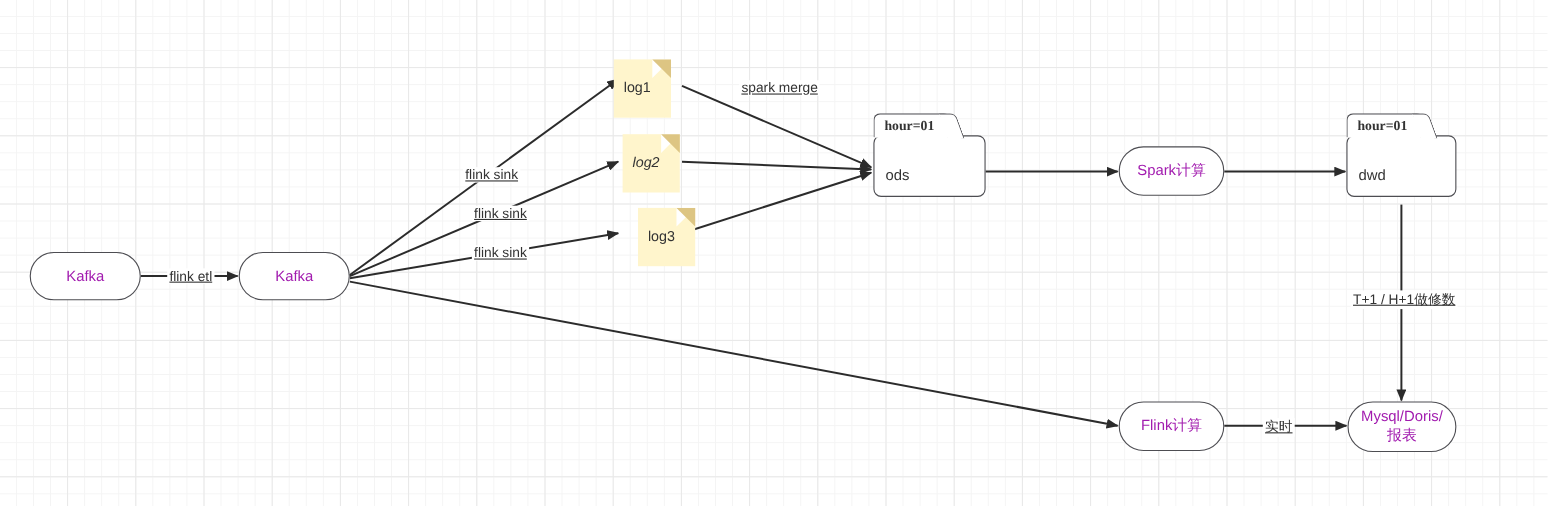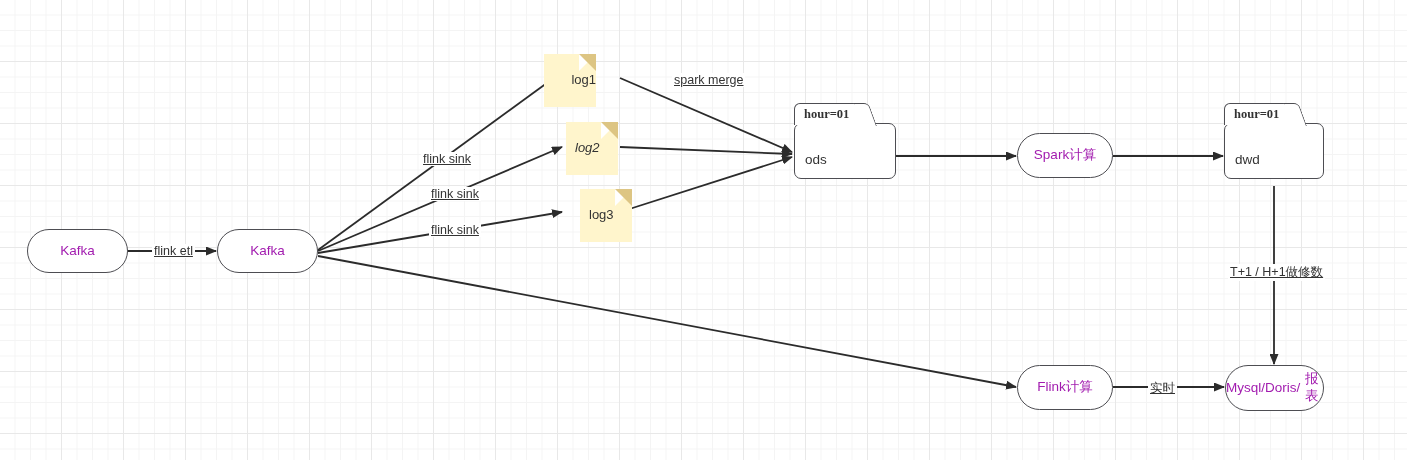--- a/index.html
+++ b/index.html
@@ -179,21 +179,21 @@
   </svg>
 
   <div class="node rounded" style="left:27px; top:229px; width:101px; height:44px;">
     <span>Kafka</span>
   </div>
 
   <div class="node rounded" style="left:217px; top:229px; width:101px; height:44px;">
     <span>Kafka</span>
   </div>
 
-  <div class="node logdoc" style="left:544px; top:54px; width:52px; height:53px;justify-content:flex-end;">
+  <div class="node logdoc" style="left:558px; top:54px; width:52px; height:53px;">
     <span class="foldmask"></span>
     <span class="fold"></span>
     <span>log1</span>
   </div>
 
   <div class="node logdoc" style="left:566px; top:122px; width:52px; height:53px;font-style:italic;">
     <span class="foldmask"></span>
     <span class="fold"></span>
     <span>log2</span>
   </div>
@@ -225,21 +225,21 @@
     <div class="tabslant" style="left:68px;"></div>
     <div class="body" style="width:100px; height:56px;"></div>
     <div class="tabjoin" style="width:66px;"></div>
     <div class="bodytext" style="top:49px;">dwd</div>
   </div>
 
   <div class="node rounded" style="left:1017px; top:365px; width:96px; height:45px;">
     <span>Flink计算</span>
   </div>
 
-  <div class="node rounded" style="left:1225px; top:365px; width:99px; height:46px; flex-direction:row;">
+  <div class="node rounded" style="left:1225px; top:365px; width:99px; height:46px; flex-direction:column;">
     <span>Mysql/Doris/</span>
     <span>报表</span>
   </div>
 
   <div class="edge-label chip" style="left:152px; top:244px;">
     <span>flink etl</span>
   </div>
 
   <div class="edge-label chip" style="left:421px; top:152px;">
     <span>flink sink</span>

